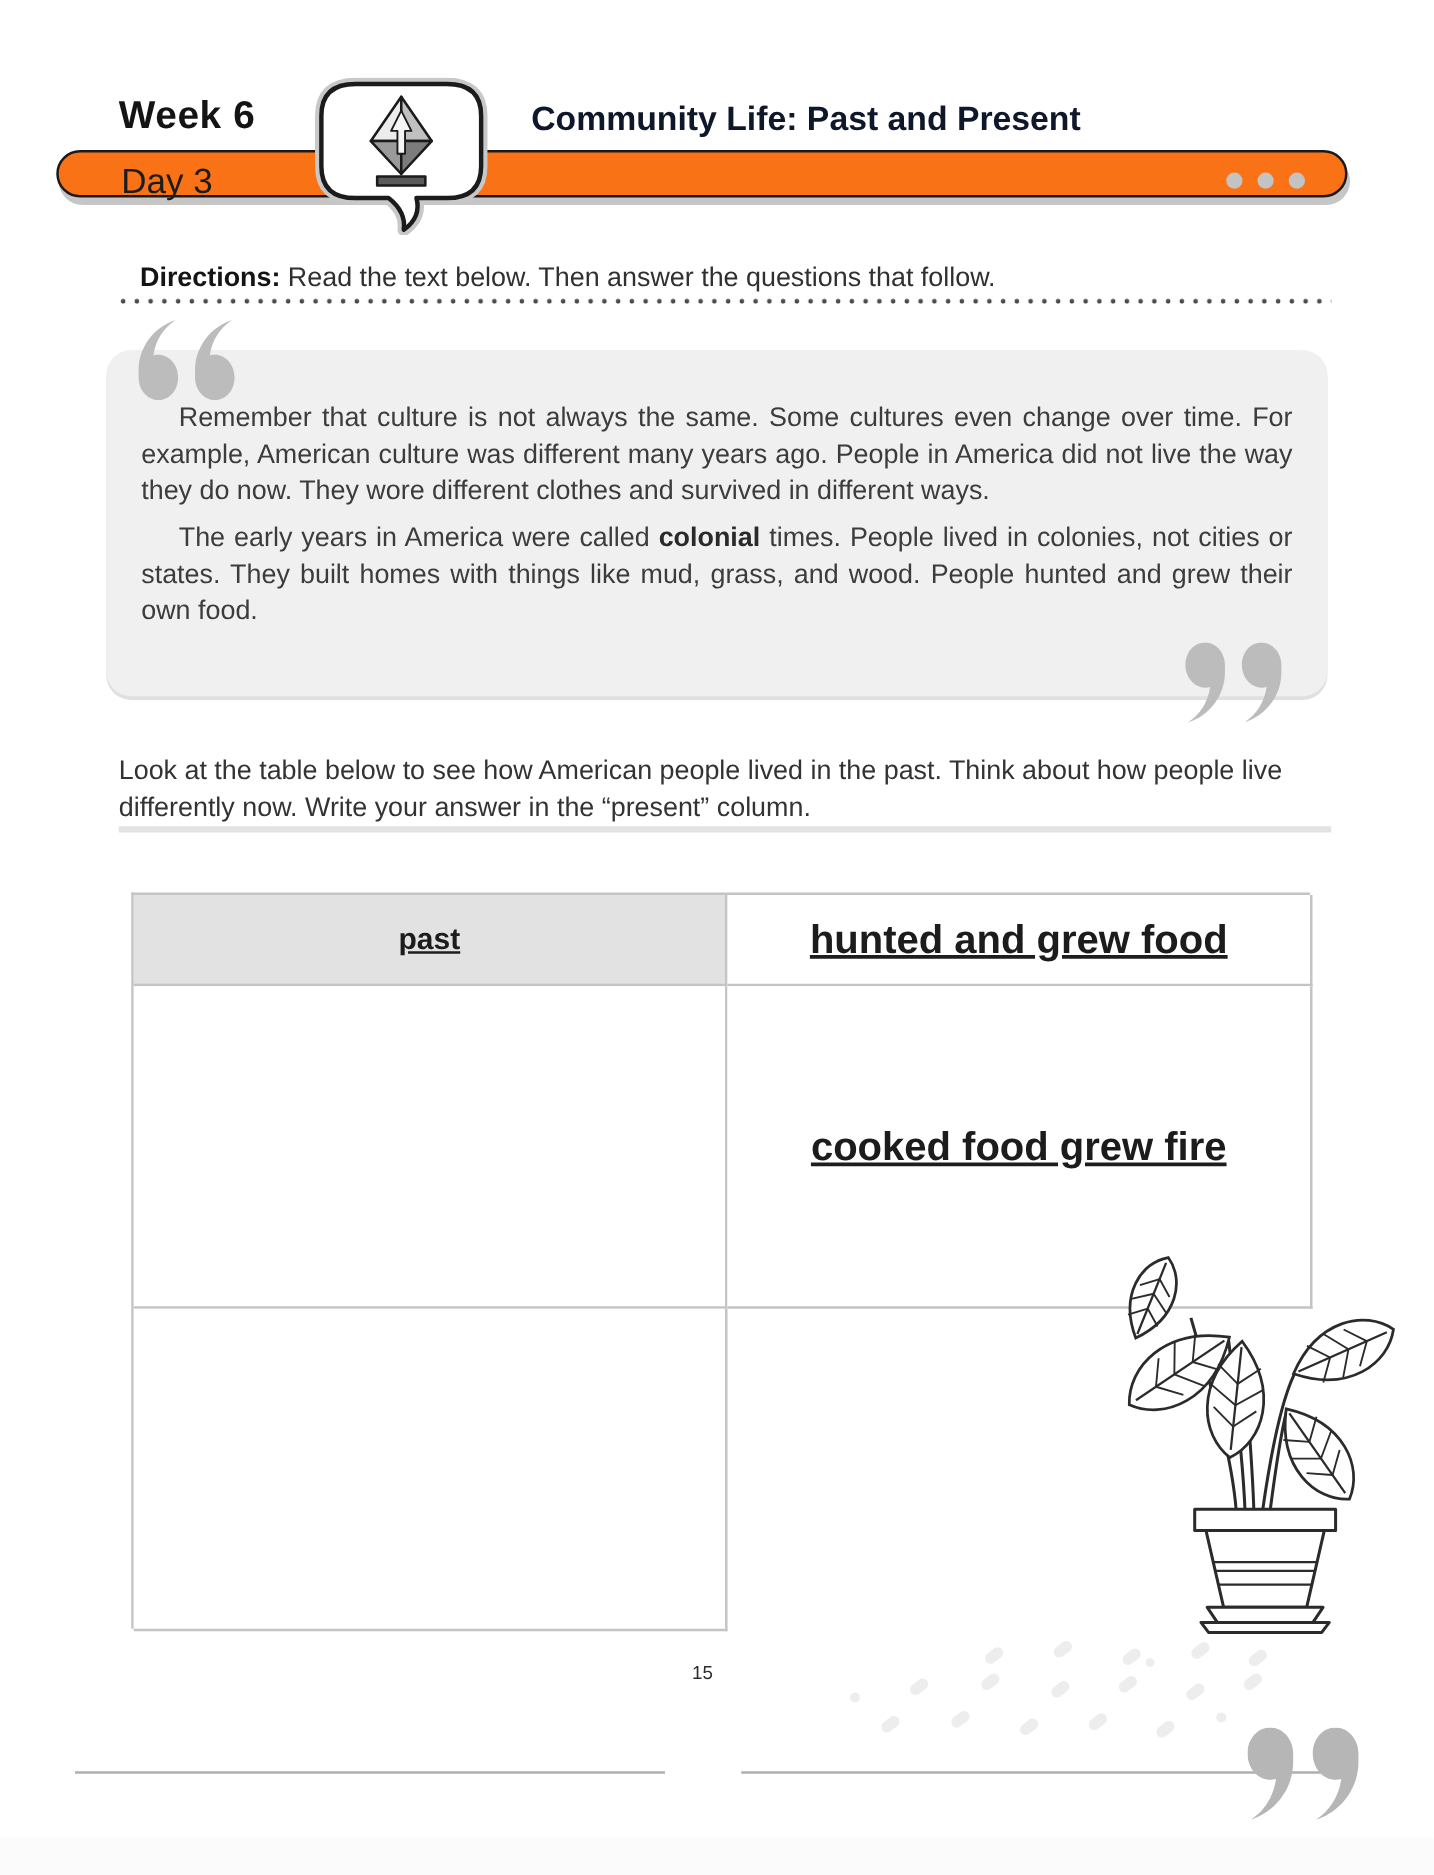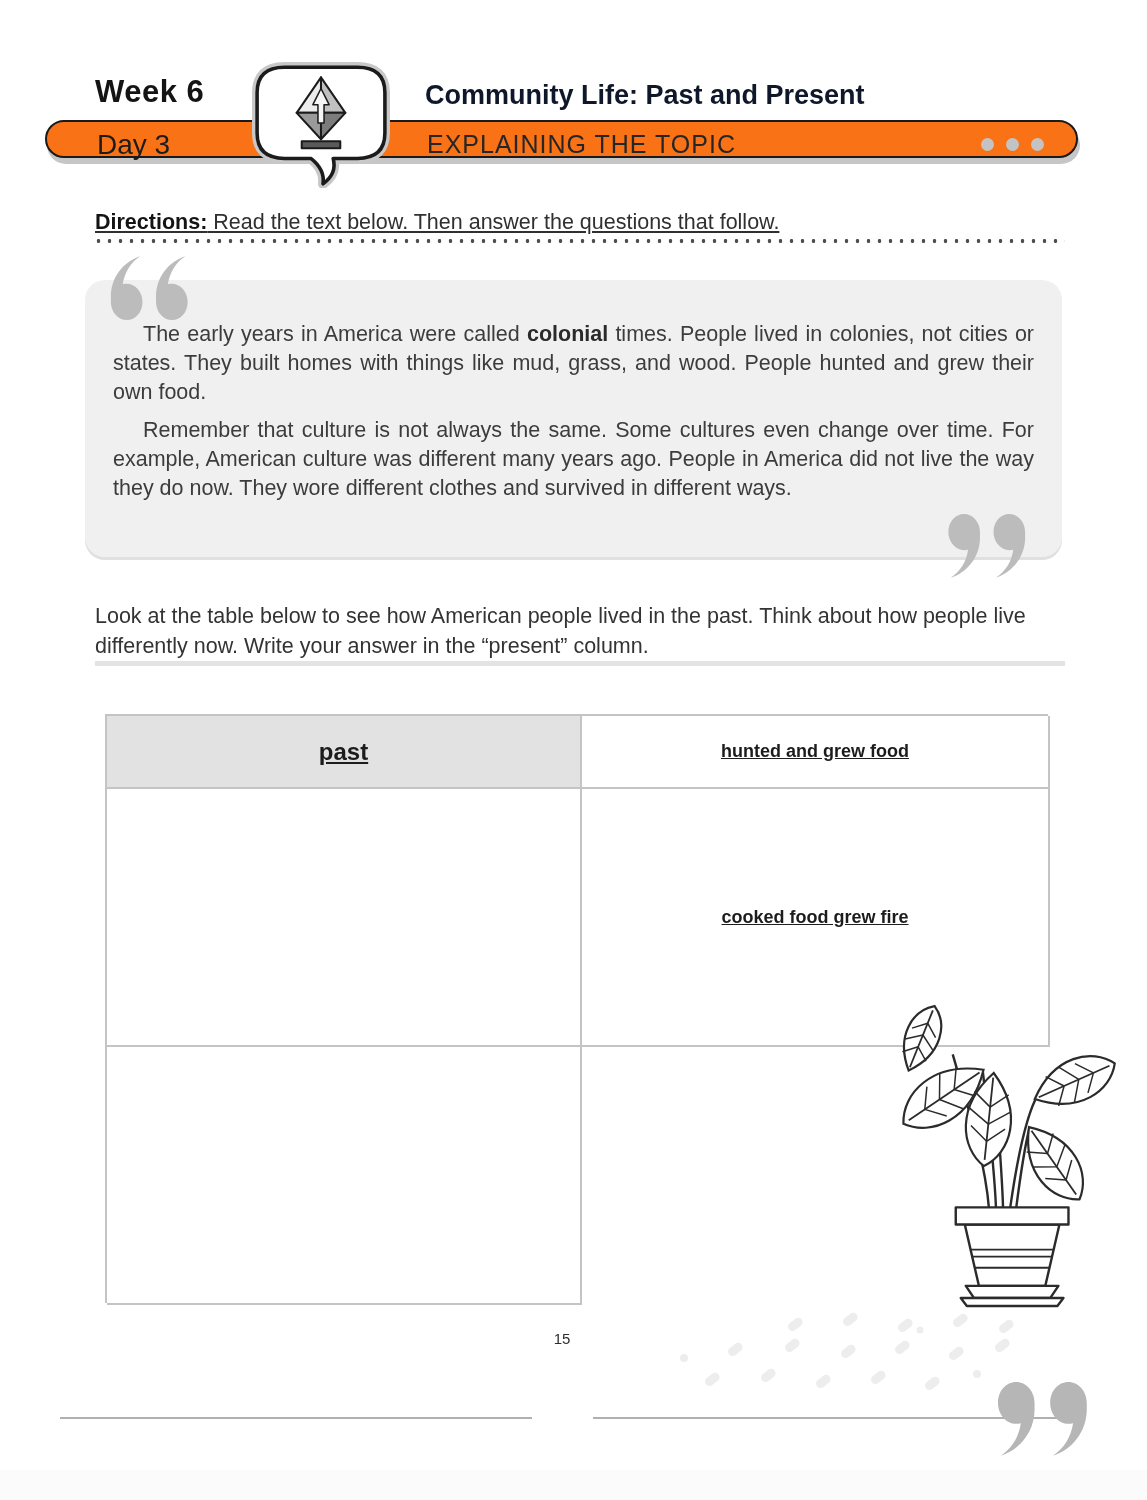--- a/index.html
+++ b/index.html
@@ -30,22 +30,22 @@
   .pill-dots { position:absolute; right:32px; top:16px; display:flex; gap:12px; }
   .pill-dots i { width:13px; height:13px; border-radius:50%; background:#c3c3c3; display:block; }
   .title {
     position:absolute; left:425px; top:80px;
     font-size:27px; font-weight:800; color:#0f172a;
   }
   .bubble { position:absolute; left:250px; top:62px; width:142px; height:126px; }
 
   
   .directions {
-    position:absolute; left:95px; top:210px; width:970px;
-    font-size:21.5px; color:#303030;text-decoration:underline;
+    position:absolute; left:112px; top:210px; width:970px;
+    font-size:21.5px; color:#303030;
   }
   .directions b { font-weight:700; color:#141414; }
   .dotted-rule {
     position:absolute; left:93px; top:238px; width:972px; height:6px;
     background-image:radial-gradient(circle, #4d4d4d 1.7px, transparent 2.1px);
     background-size:11px 6px; background-repeat:repeat-x;
   }
 
   
   .quote-box {
@@ -78,21 +78,21 @@
   .wtable {
     position:absolute; left:105px; top:714px; width:943px; height:589px;
     display:grid; grid-template-columns:475px 468px; grid-template-rows:73px 258px 258px;
     border-left:2px solid #c4c4c4; border-top:2px solid #c4c4c4;text-decoration:underline;
   }
   .wtable .cell {
     border-right:2px solid #c4c4c4; border-bottom:2px solid #c4c4c4;
     display:flex; align-items:center; justify-content:center;
   }
   .wtable .th { background:#e2e2e2; font-size:24px; font-weight:700; color:#1c1c1c; }
-  .wtable .td { background:#ffffff; font-size:18px; font-weight:700; color:#1c1c1c; text-align:center; }
+  .wtable .td { background:#ffffff; font-size:32px; font-weight:700; color:#1c1c1c; text-align:center; }
 
   
   .plant  { position:absolute; left:868px; top:998px; width:252px; height:312px; z-index:5; }
   .dashes { position:absolute; left:672px; top:1312px; width:345px; height:90px; }
   .bottom-tint { position:absolute; left:0; top:1470px; width:1147px; height:30px; background:#fbfbfb; }
 
   
   .footer-line { position:absolute; top:1417px; height:2px; background:#b0b0b0; }
   .fl-left  { left:60px;  width:472px; }
   .fl-right { left:593px; width:488px; }
@@ -103,21 +103,20 @@
 </style>
 </head>
 <body>
 
 <div class="page">
 
   <div class="week">Week 6</div>
 
   <div class="pill">
     <span class="day">Day 3</span>
-    <span class="subtitle">EXPLAINING THE TOPIC</span>
     <span class="pill-dots">
         <i></i>
         <i></i>
         <i></i>
       </span>
   </div>
 
   <div class="title">Community Life: Past and Present</div>
 
   <div class="bubble">
@@ -132,22 +131,22 @@
         <polygon points="0,-22 -8,-6 -3,-6 -3,12 3,12 3,-6 8,-6" fill="#f5f5f5" stroke-width="1.5"></polygon>
         <rect x="-19" y="30" width="38" height="7" fill="#5a5a5a"></rect>
       </g>
     </svg>
   </div>
 
   <div class="directions"><b>Directions:</b><span> Read the text below. Then answer the questions that follow.</span></div>
   <div class="dotted-rule"></div>
 
   <div class="quote-box">
+    <p>Remember that culture is not always the same. Some cultures even change over time. For example, American culture was different many years ago. People in America did not live the way they do now. They wore different clothes and survived in different ways.</p>
     <p><span>The early years in America were called </span><b>colonial</b><span> times. People lived in colonies, not cities or states. They built homes with things like mud, grass, and wood. People hunted and grew their own food.</span></p>
-    <p>Remember that culture is not always the same. Some cultures even change over time. For example, American culture was different many years ago. People in America did not live the way they do now. They wore different clothes and survived in different ways.</p>
   </div>
 
   <span class="qmark q-open">
     <svg viewBox="0 0 72 62" width="82" height="70">
       <g fill="#bcbcbc" transform="rotate(180 36 31)">
         <path d="M28,16 c0,-9 -6.5,-16 -14,-16 C6,0 0,7 0,16 c0,9 6.5,16 14,16 c1.2,0 2.4,-0.1 3.5,-0.4 C16,42 10.5,51 2,56.5 C16.5,52 28,38 28,21 Z"></path>
         <path d="M68,16 c0,-9 -6.5,-16 -14,-16 C46,0 40,7 40,16 c0,9 6.5,16 14,16 c1.2,0 2.4,-0.1 3.5,-0.4 C56,42 50.5,51 42,56.5 C56.5,52 68,38 68,21 Z"></path>
       </g>
     </svg>
   </span>

